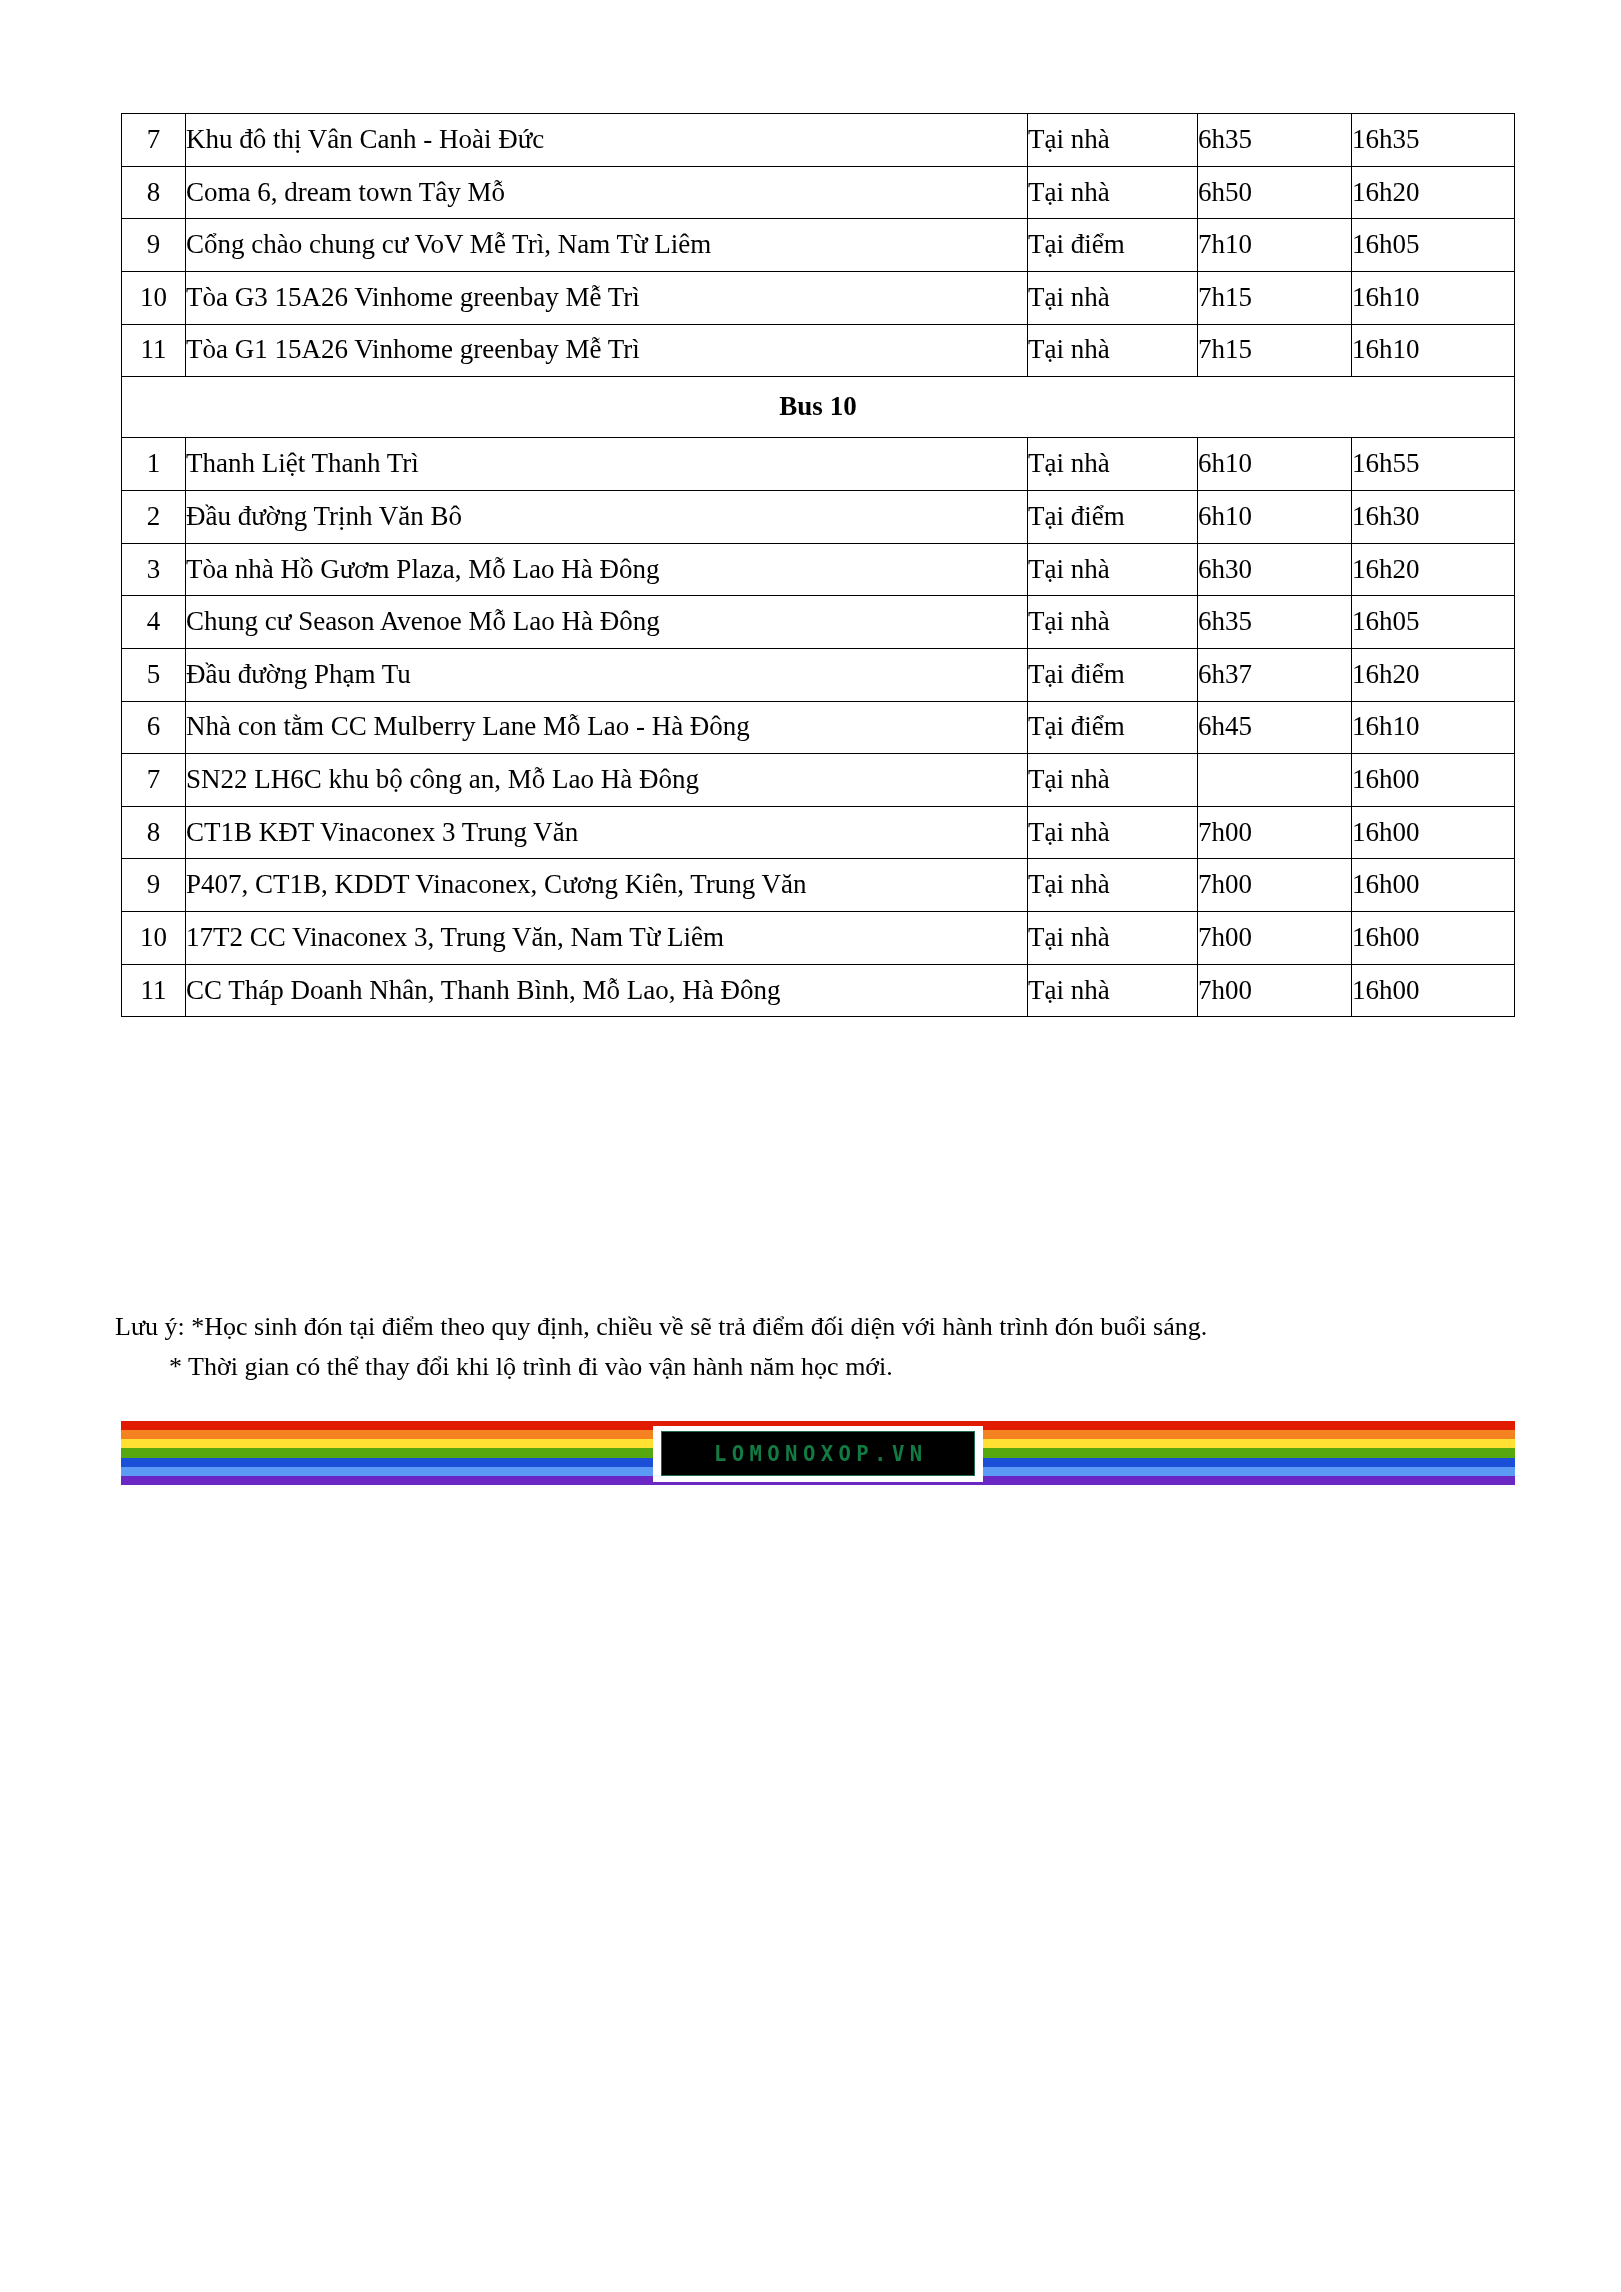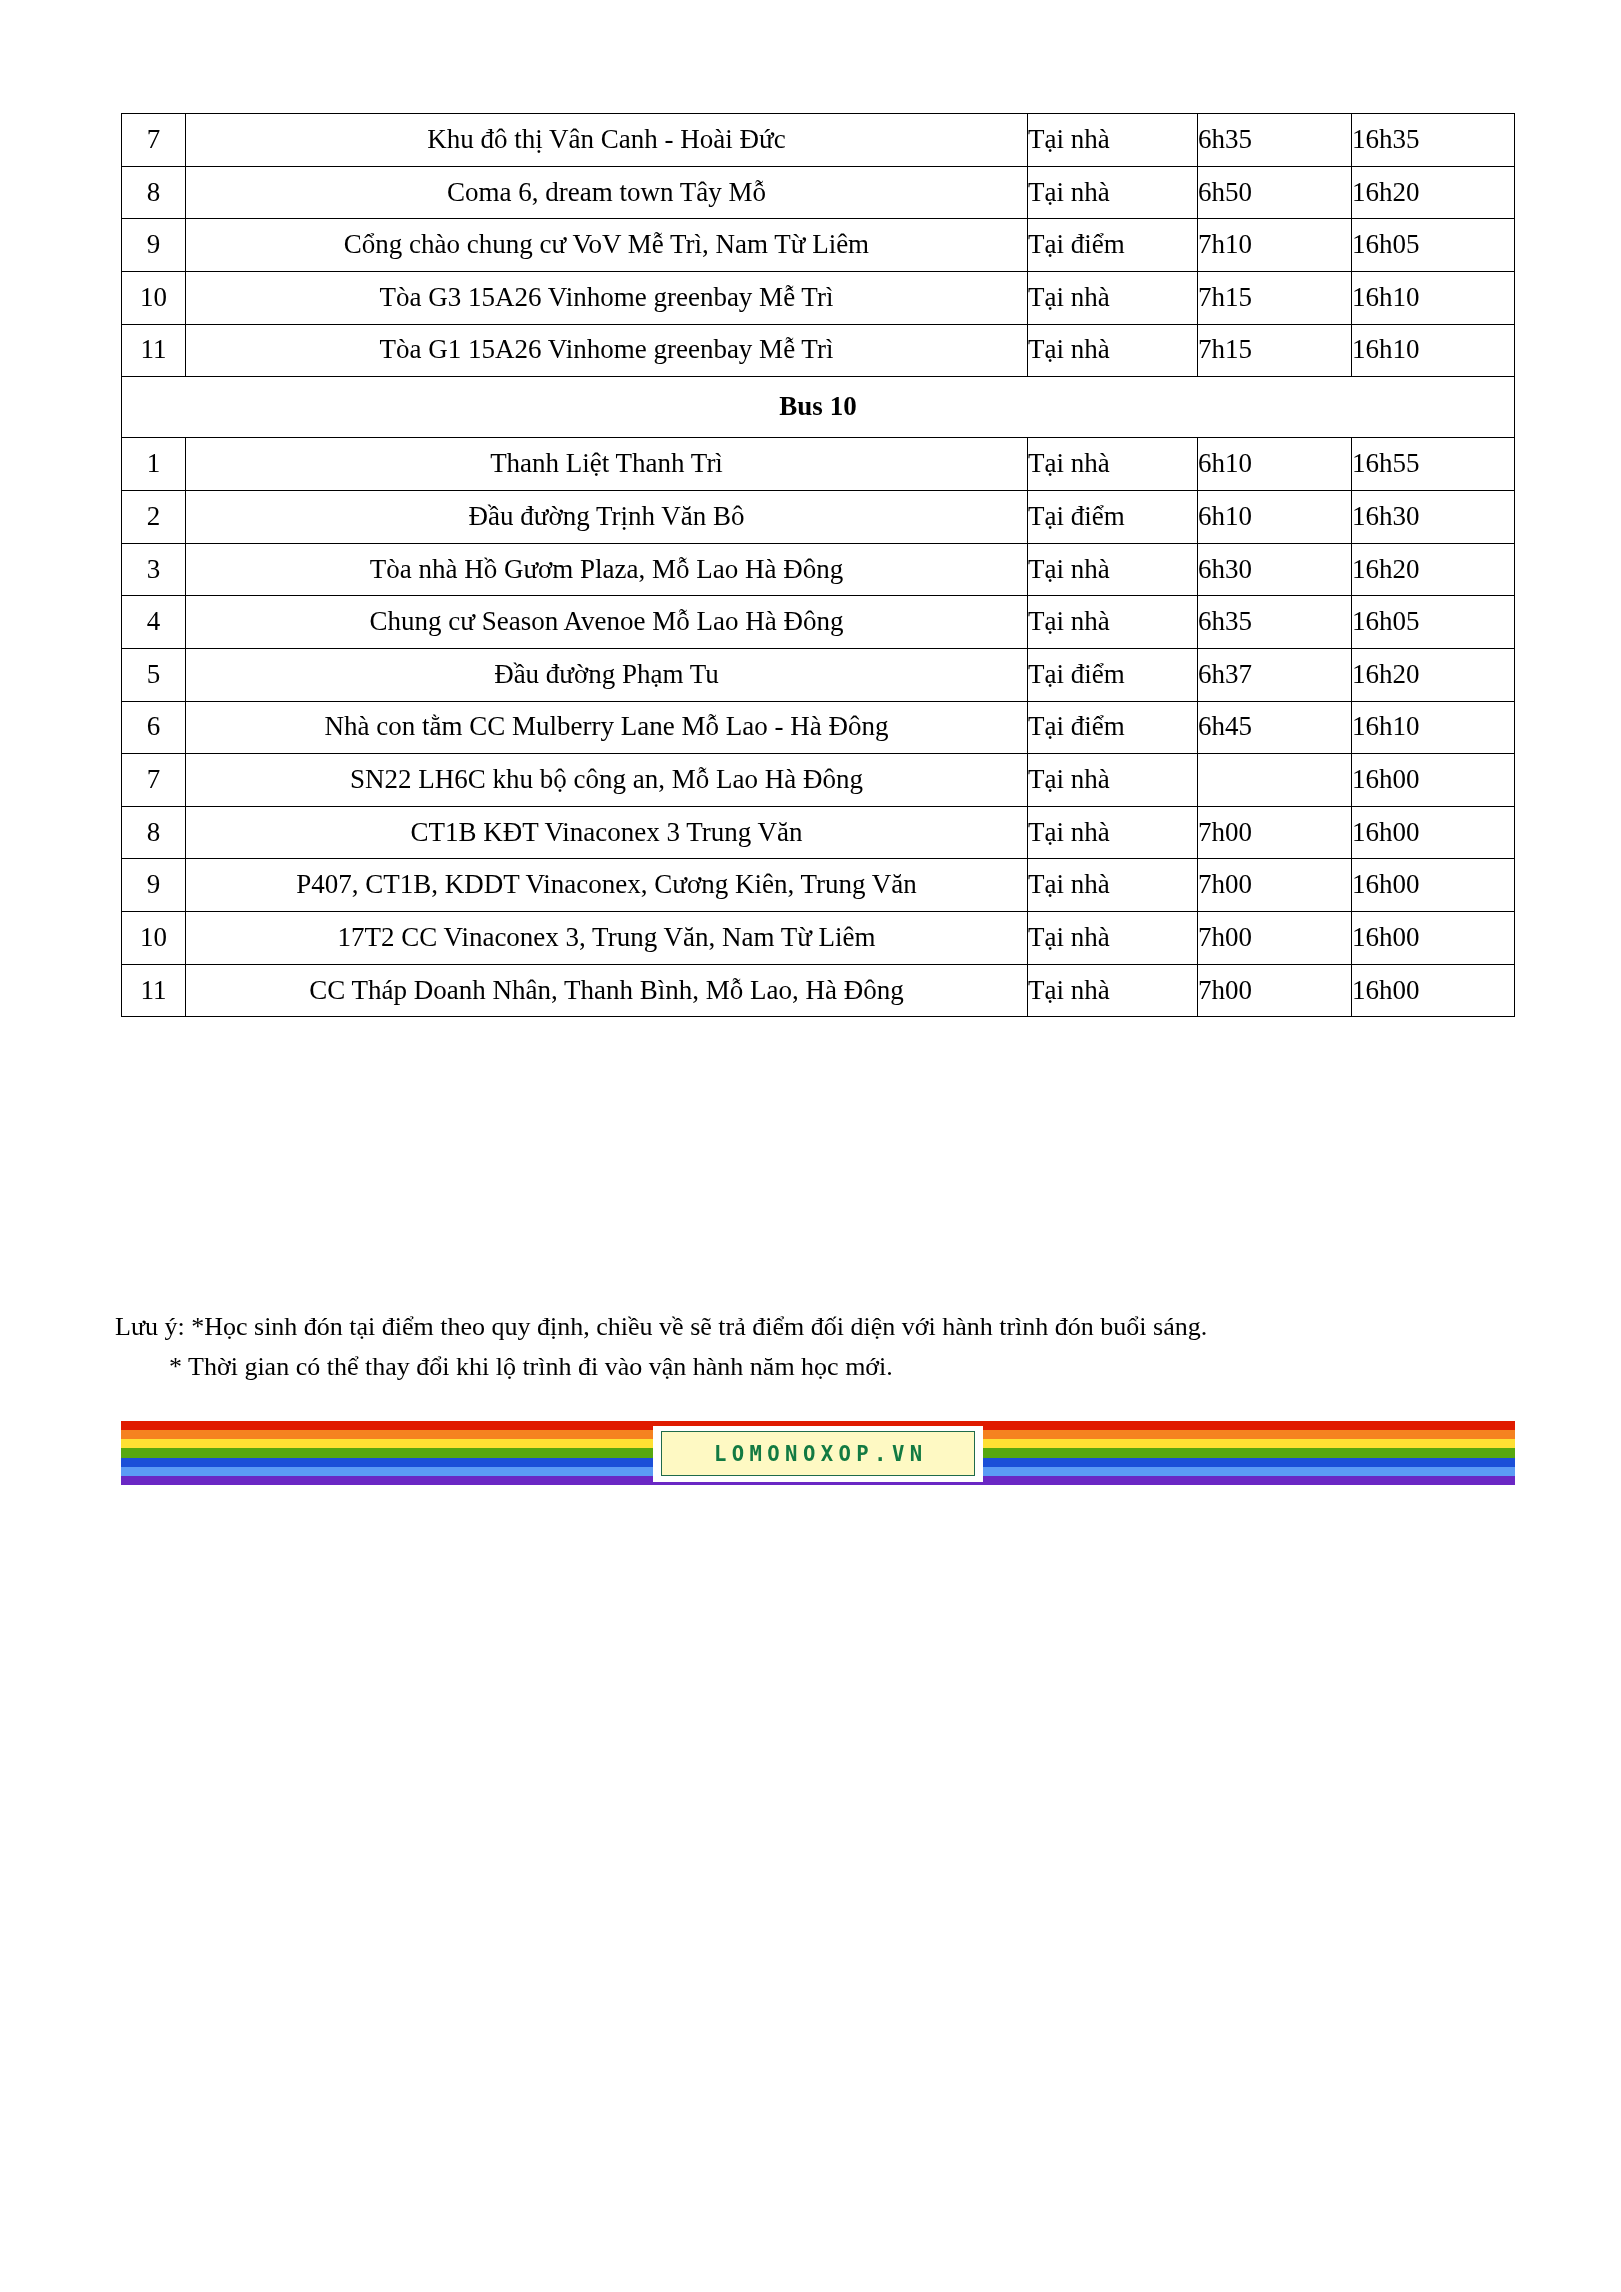--- a/index.html
+++ b/index.html
@@ -52,21 +52,21 @@
   col.c-no    { width: 64px; }
   col.c-name  { width: 842px; }
   col.c-type  { width: 170px; }
   col.c-am    { width: 154px; }
   col.c-pm    { width: 163px; }
 
   td.no {
     text-align: center;
   }
   td.name {
-    text-align: center;
+    text-align: left;
     padding-left: 11.6px;
   }
   td.type, td.am, td.pm {
   }
 
   tr.section-row td {
     text-align: center;
     font-weight: bold;
     padding: 14.3px 0 15px 0;
   }
@@ -113,21 +113,21 @@
     align-items: center;
     justify-content: center;
   }
   .logo-inner {
     width: 312px;
     height: 43px;
     border: 1.8px solid #1f6b4a;
     display: flex;
     align-items: center;
     justify-content: center;
-    background: #fef9c3;
+    background: #000000;
   }
   .logo-text {
     font-family: "DejaVu Sans Mono", monospace;
     font-weight: bold;
     font-size: 20.6px;
     letter-spacing: 5.4px;
     color: #127a42;
     padding-left: 5.4px;
   }
 </style>

